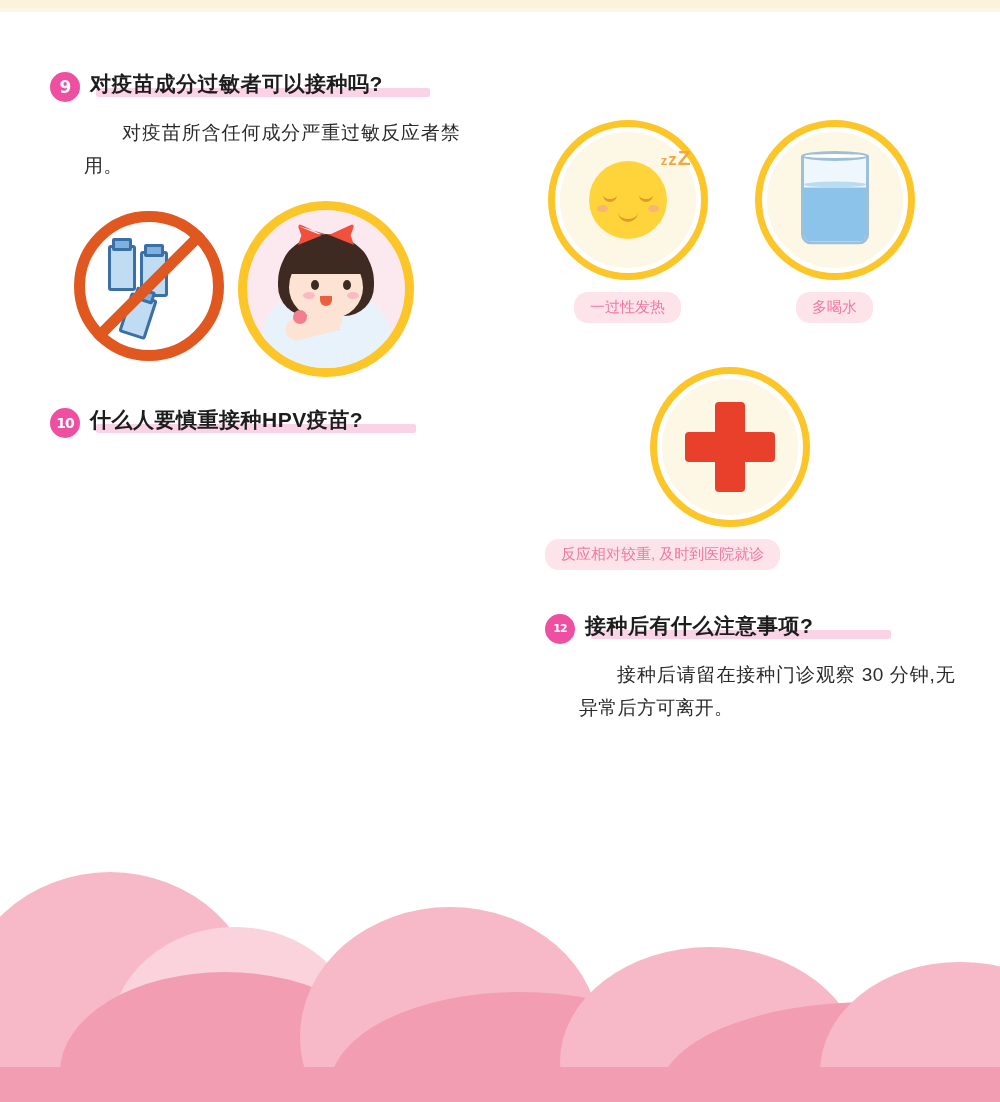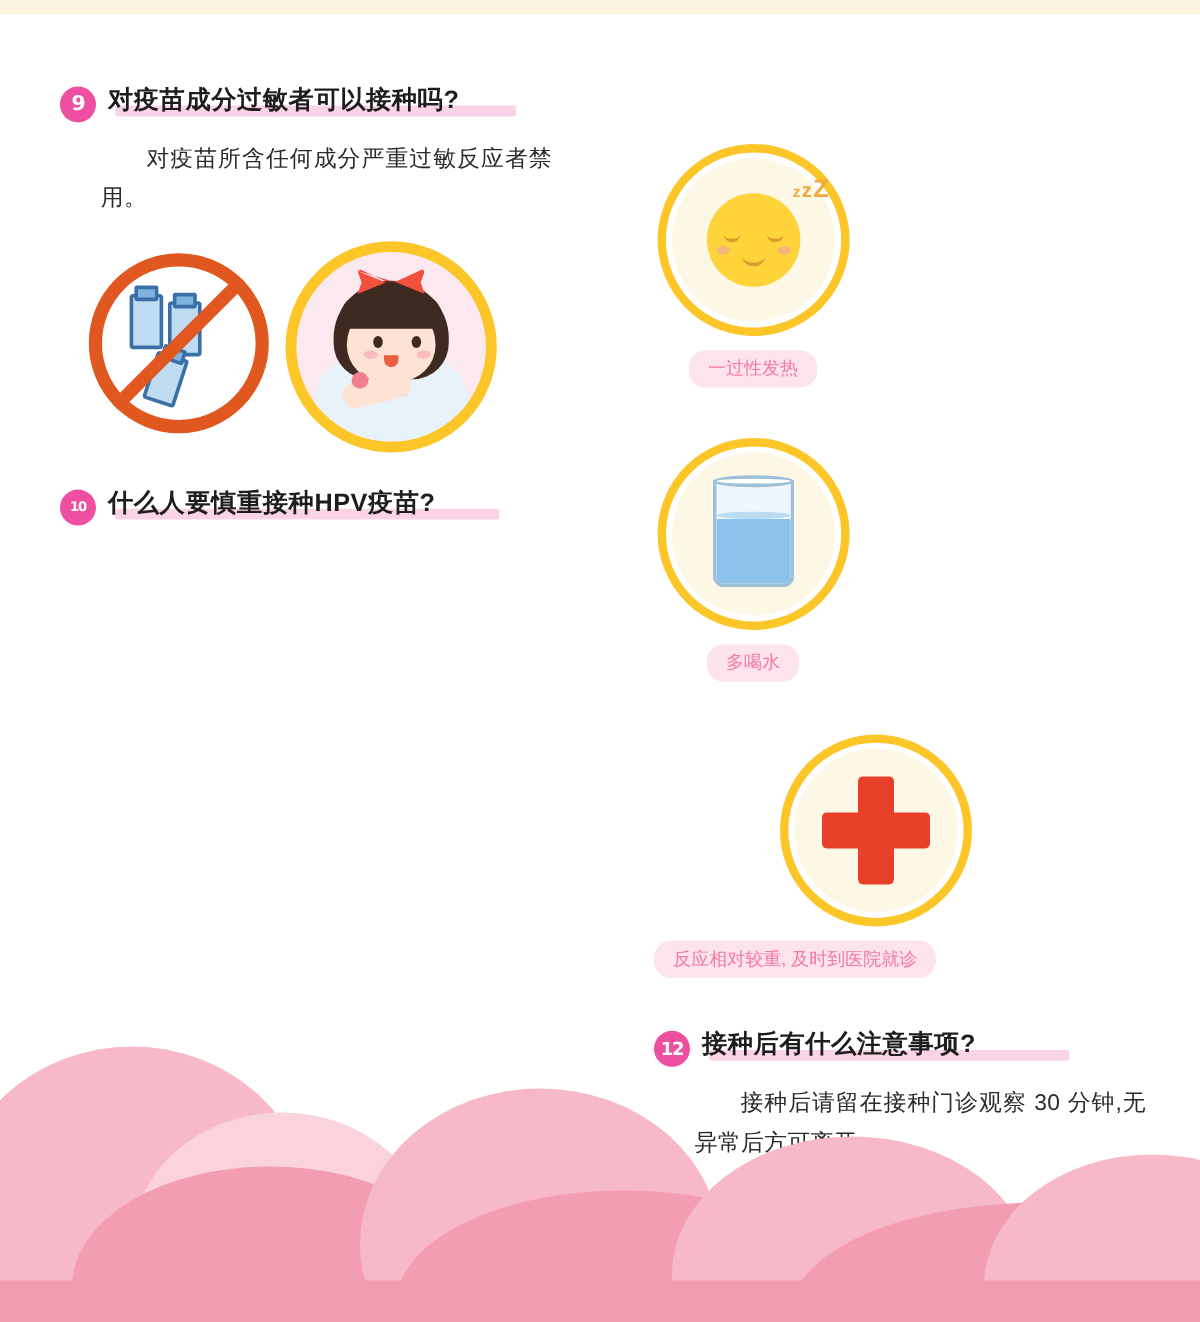--- a/index.html
+++ b/index.html
@@ -290,21 +290,20 @@
     background: #f17f8e;
     border-radius: 50%;
   }
 
   
   .icon-row {
     position: relative;
     display: flex;
     gap: 42px;
     justify-content: flex-start;
-    flex-direction: column;
   }
   .icon-block {
     width: 165px;
     text-align: center;
   }
   .icon-circle {
     position: relative;
     width: 160px;
     height: 160px;
     margin: 0 auto;
@@ -524,21 +523,21 @@
         <div class="eye r"></div>
         <div class="blush l"></div>
         <div class="blush r"></div>
         <div class="mouth"></div>
         <div class="arm"></div>
         <div class="spot"></div>
       </div>
     </div>
 
     <div class="qrow" style="margin-top:30px;">
-      <div class="qnum" style="font-size:11px;">10</div>
+      <div class="qnum" style="font-size:14px;">10</div>
       <div class="qtitle">
         <span class="hl" style="width:320px;"></span>
         <span class="txt">什么人要慎重接种HPV疫苗?</span>
       </div>
     </div>
 
   </div>
 
   <div class="col-right">
 
@@ -583,21 +582,21 @@
         <div class="cross">
           <div class="bar h"></div>
           <div class="bar v"></div>
         </div>
       </div>
       <div class="icon-caption">反应相对较重, 及时到医院就诊</div>
     </div>
 
 
     <div class="qrow" style="margin-top:42px;">
-      <div class="qnum" style="font-size:15px;">12</div>
+      <div class="qnum" style="font-size:11px;">12</div>
       <div class="qtitle">
         <span class="hl" style="width:300px;"></span>
         <span class="txt">接种后有什么注意事项?</span>
       </div>
     </div>
     <div class="para indent">接种后请留在接种门诊观察 30 分钟,无异常后方可离开。</div>
   </div>
 
   <div class="clouds">
     <div class="cloud" style="left:-120px; top:60px; width:360px; height:260px; background:#fad3dc;"></div>

